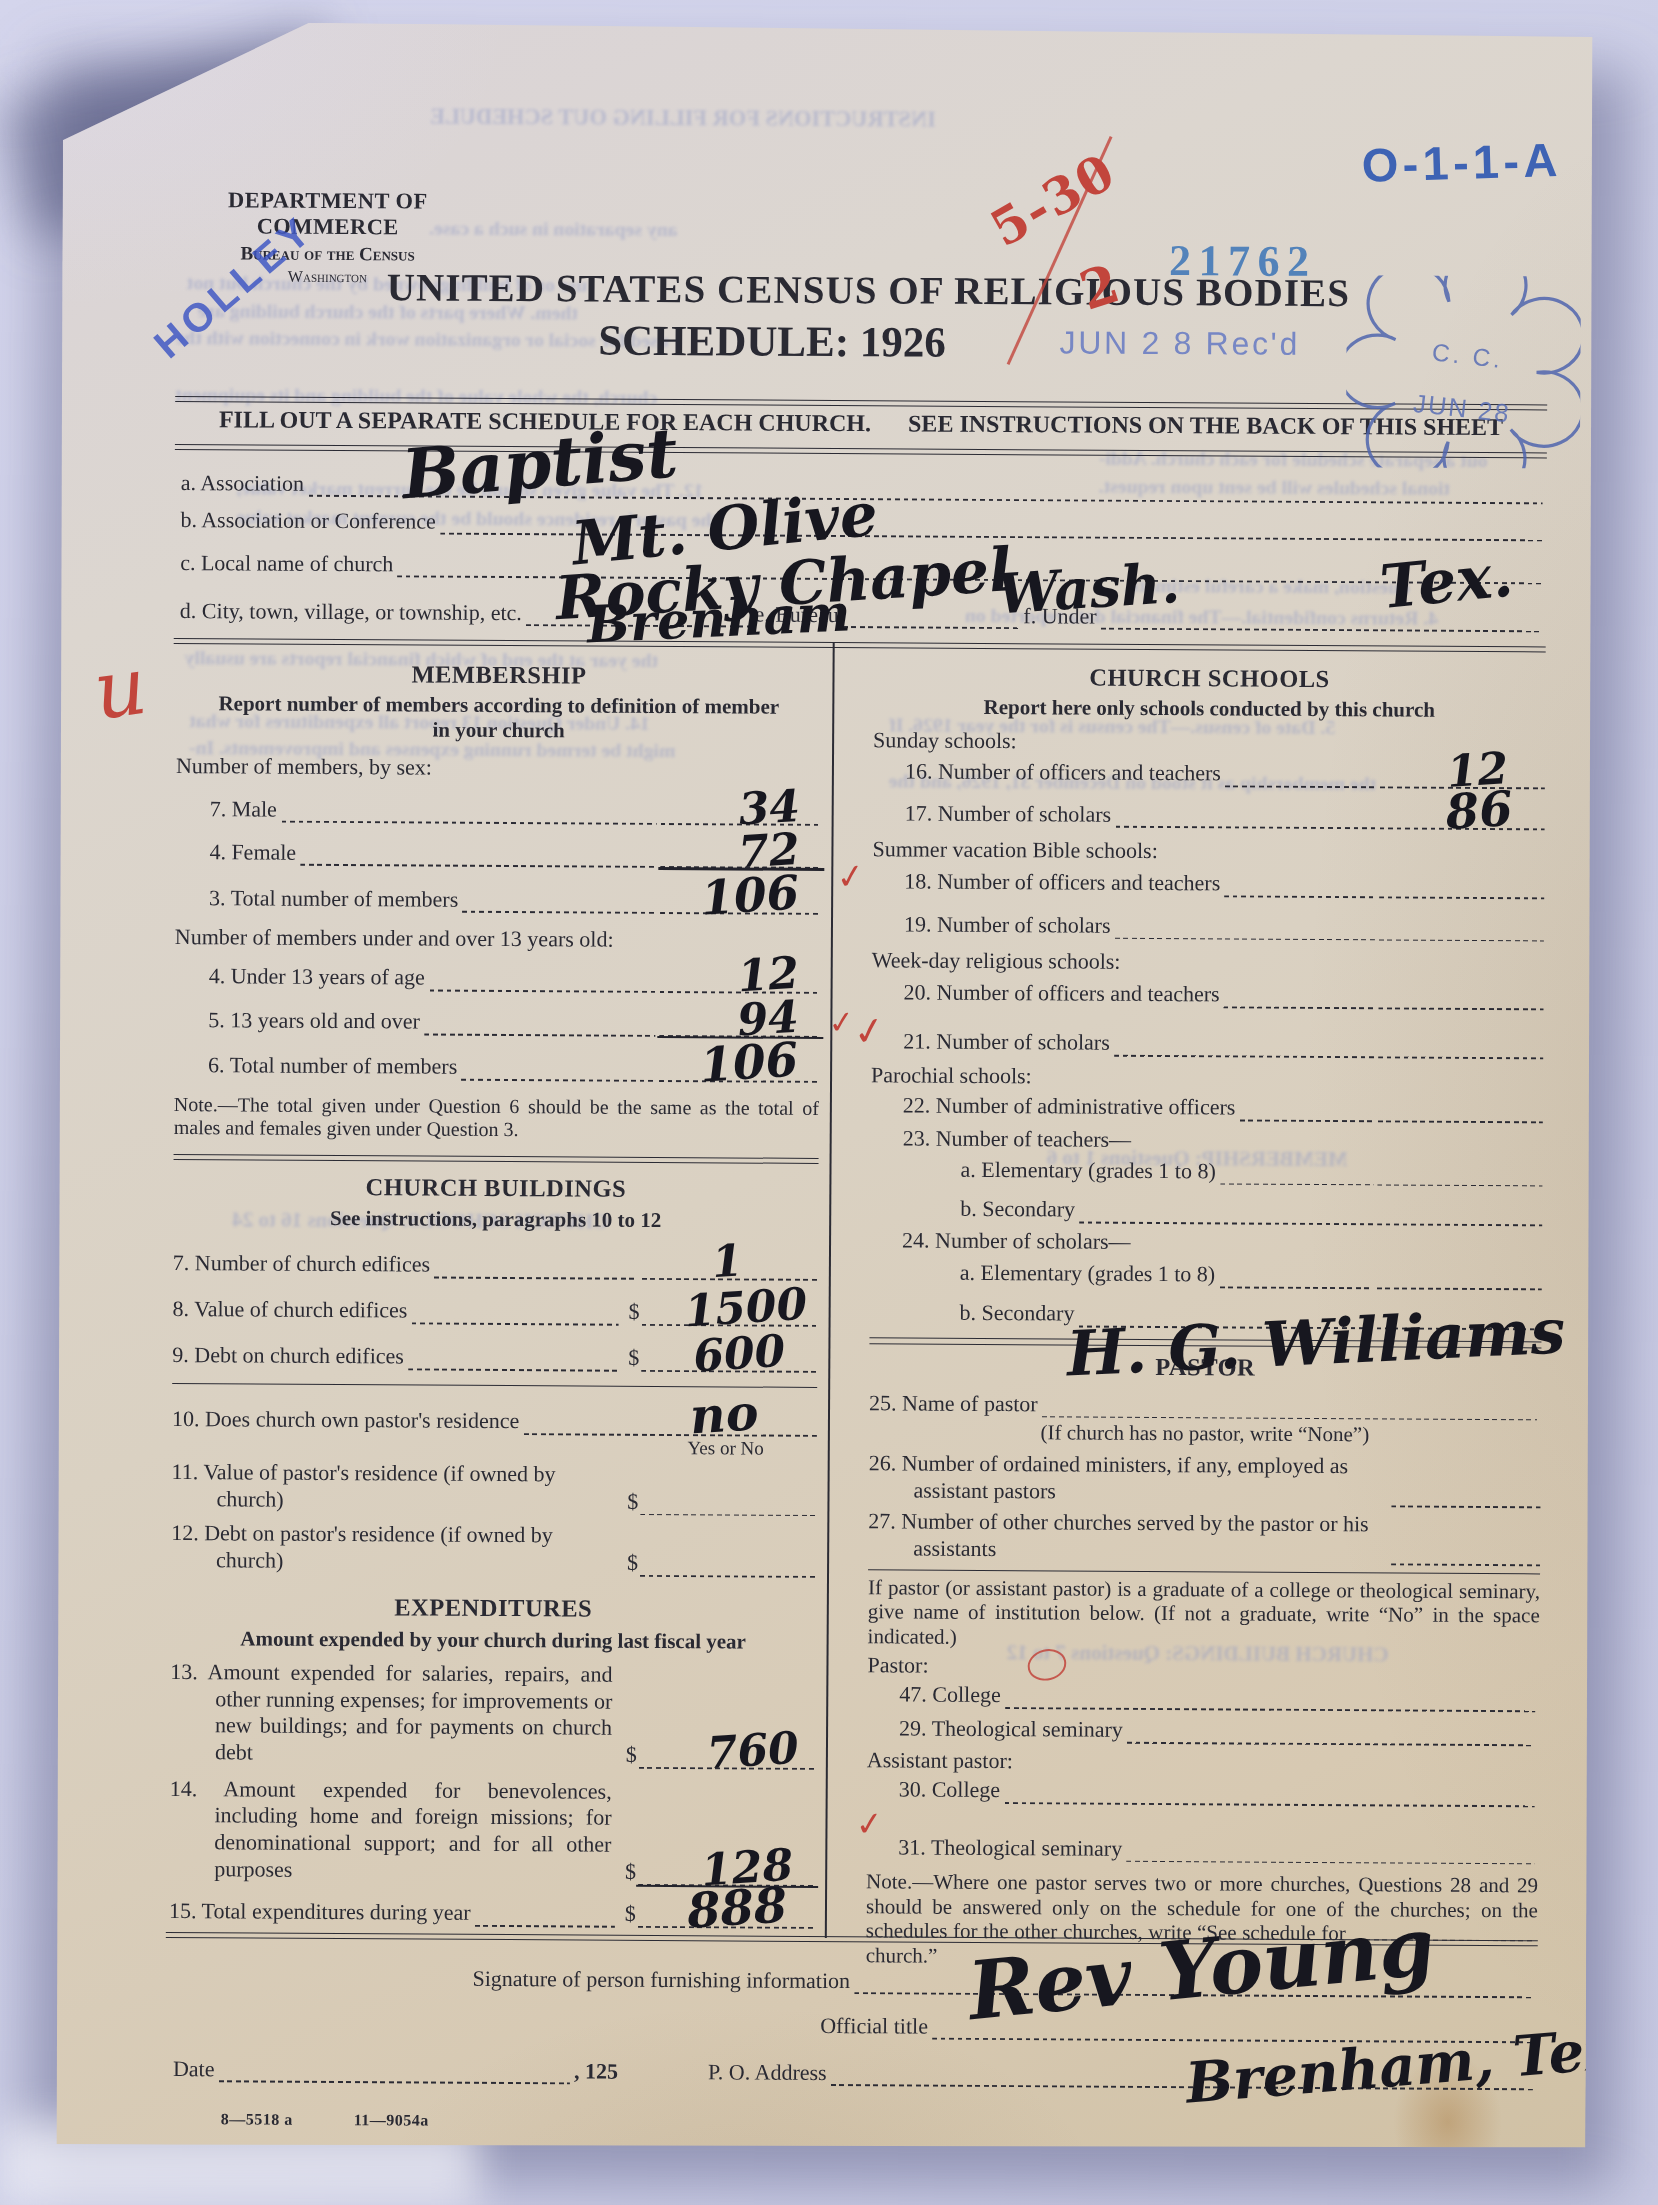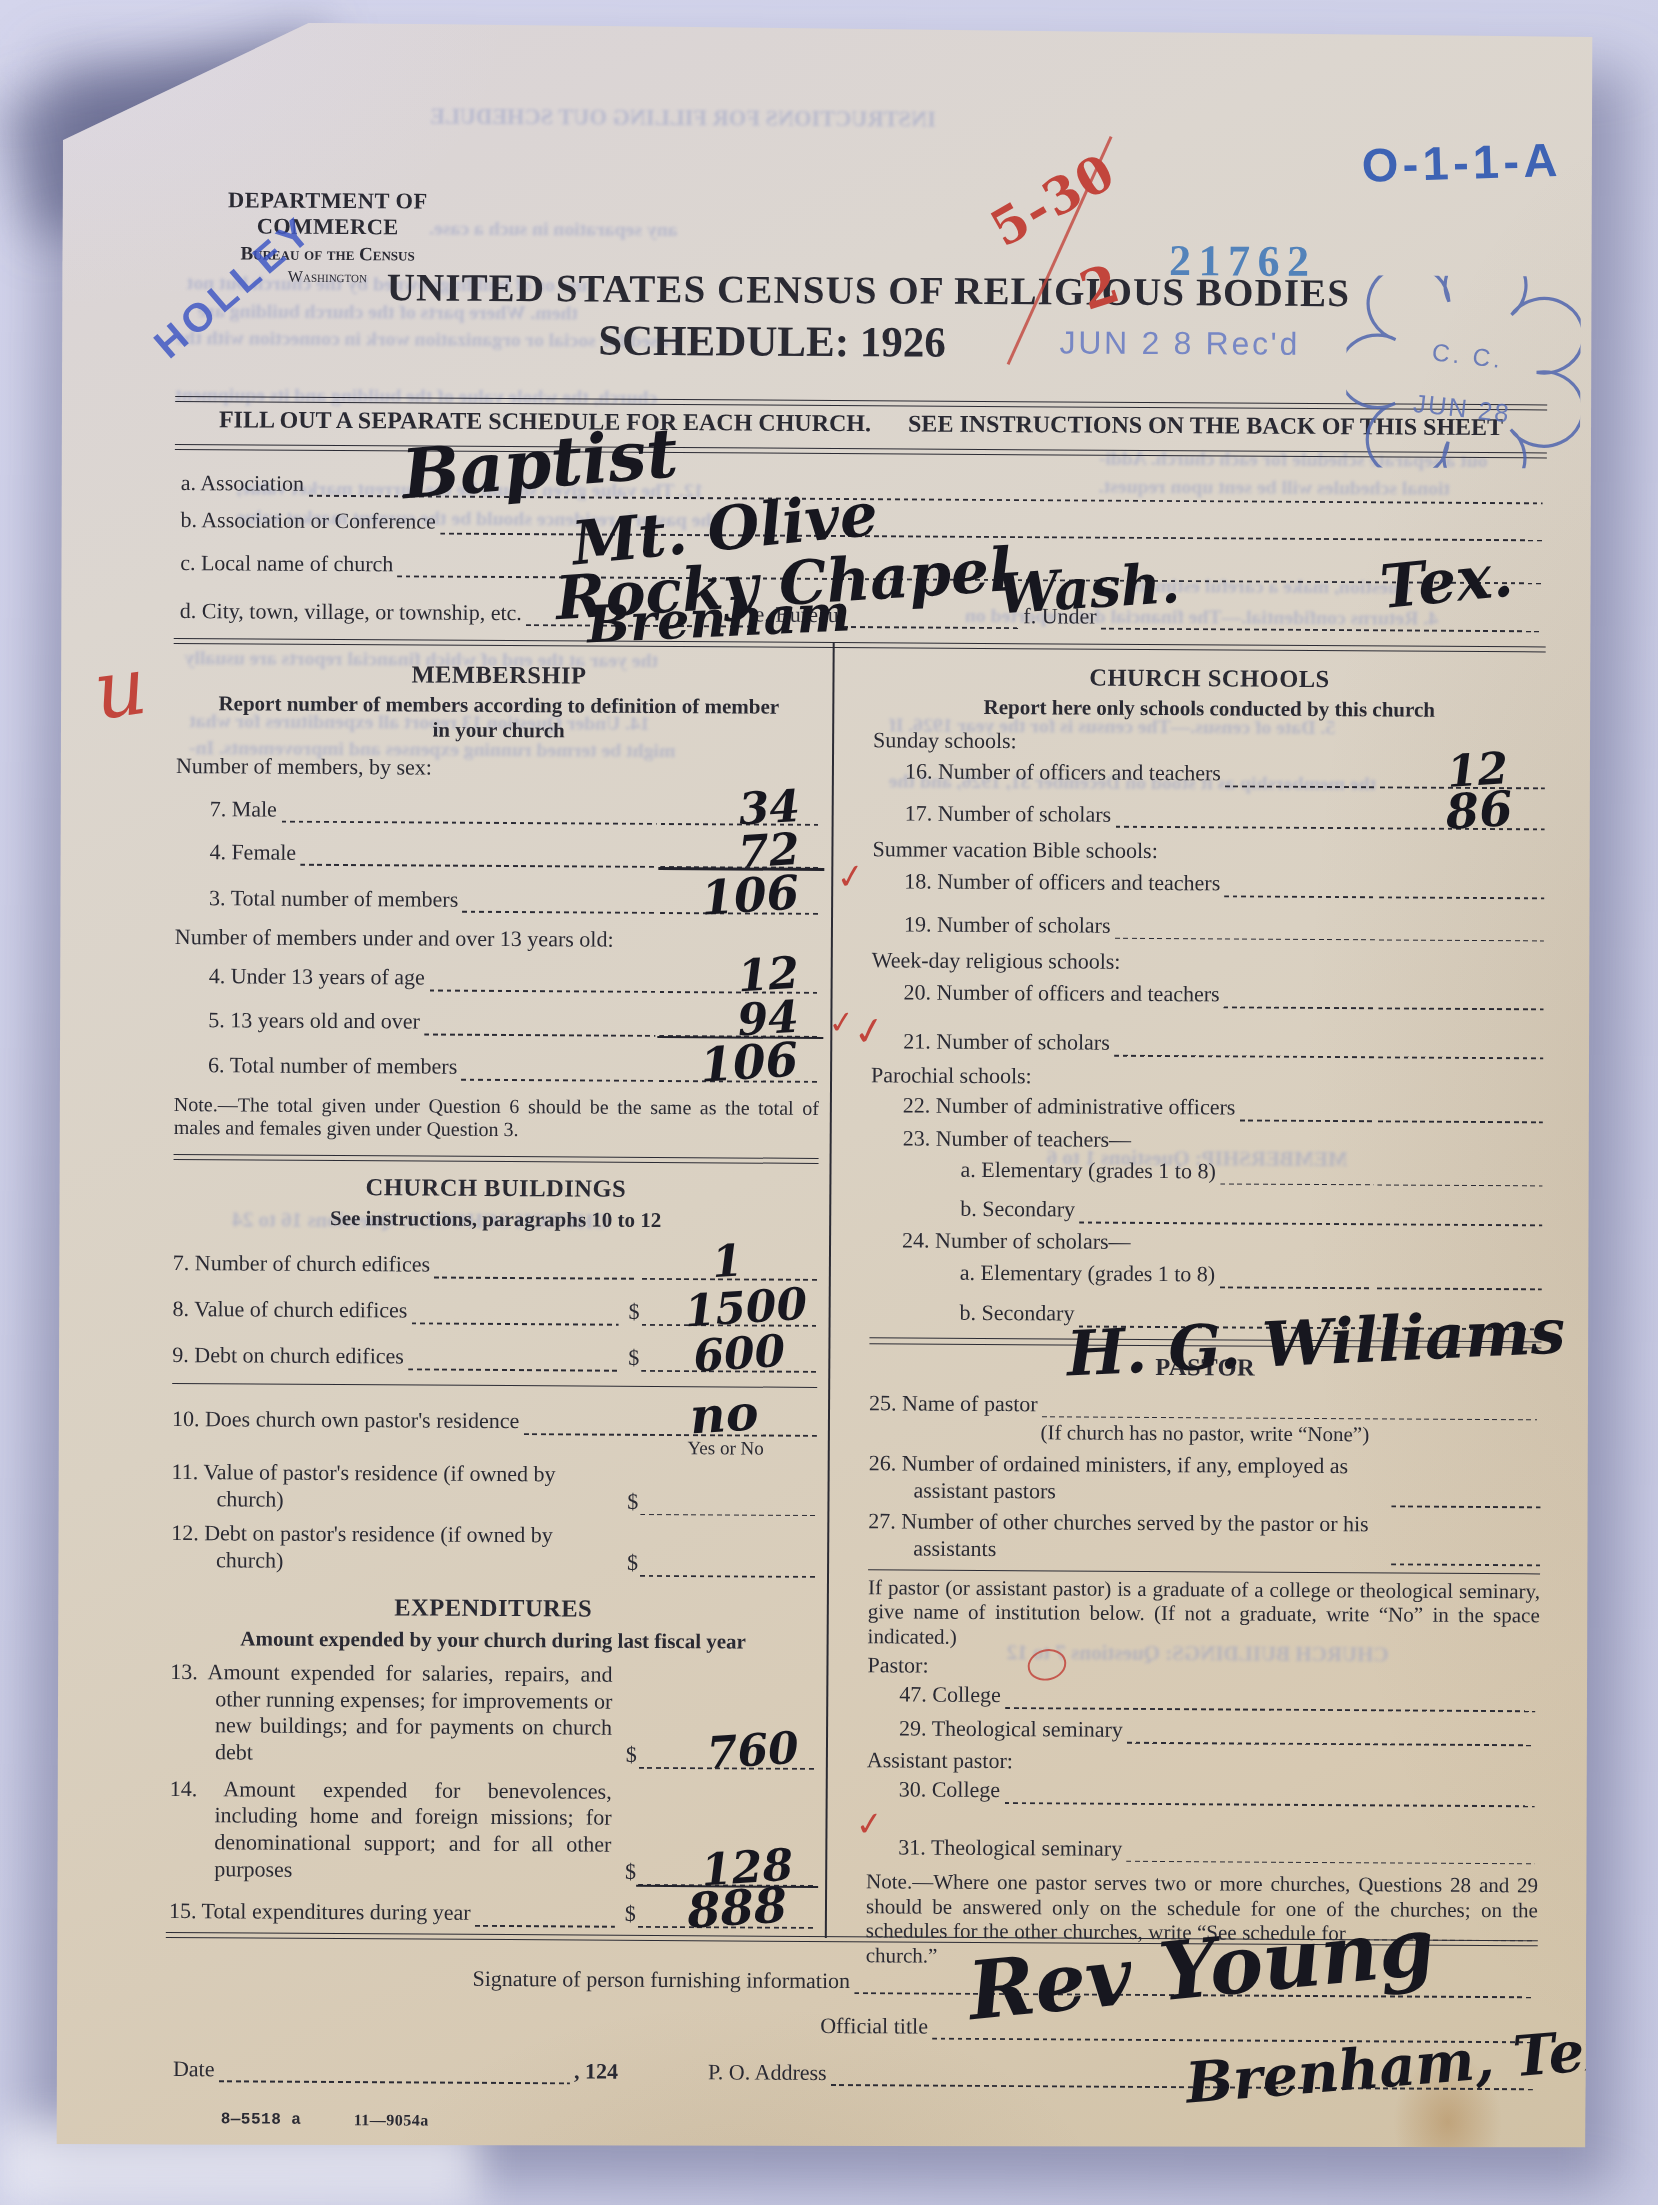--- a/index.html
+++ b/index.html
@@ -406,26 +406,26 @@
     <span>Signature of person furnishing information</span>
       <i class="ld dot"></i>
   </div>
   <div class="footer-row" style="left:769px;right:49px;top:1983px;height:30px;">
     <span>Official title</span>
       <i class="ld dot"></i>
   </div>
   <div class="footer-row" style="left:122px;right:49px;top:2030px;height:30px;">
     <span>Date</span>
     <i class="ld dot" style="flex:0 0 351px;"></i>
-    <span class="b">, 124</span>
+    <span class="b">, 125</span>
     <span style="flex:0 0 90px;"></span>
     <span>P. O. Address</span>
     <i class="ld dot"></i>
   </div>
-  <div class="abs z2 b" style="left:170px;top:2088px;font-size:16px;letter-spacing:0.5px;font-family:Liberation Mono, monospace;">8—5518 a</div>
+  <div class="abs z2 b" style="left:170px;top:2088px;font-size:16px;letter-spacing:0.5px;">8—5518 a</div>
   <div class="abs z2 b" style="left:303px;top:2088px;font-size:16px;letter-spacing:0.5px;">11—9054a</div>
 
   <div class="hw abs" style="left:341px;top:405px;font-size:68px;transform:rotate(-5deg);">Baptist</div>
   <div class="hw abs" style="left:511px;top:473px;font-size:60px;transform:rotate(-6deg);">Mt. Olive</div>
   <div class="hw abs" style="left:495px;top:528px;font-size:60px;transform:rotate(-4deg);">Rocky Chapel</div>
   <div class="hw abs" style="left:527px;top:568px;font-size:51px;transform:rotate(-3deg);">Brenham</div>
   <div class="hw abs" style="left:937px;top:533px;font-size:55px;transform:rotate(-4deg);">Wash.</div>
   <div class="hw abs" style="left:1320px;top:521px;font-size:60px;transform:rotate(-6deg);">Tex.</div>
   <div class="hw abs" style="left:1011px;top:1283px;font-size:62px;transform:rotate(-3deg);">H. G. Williams</div>
   <div class="hw abs" style="left:916px;top:1900px;font-size:80px;transform:rotate(-6deg);">Rev Young</div>

